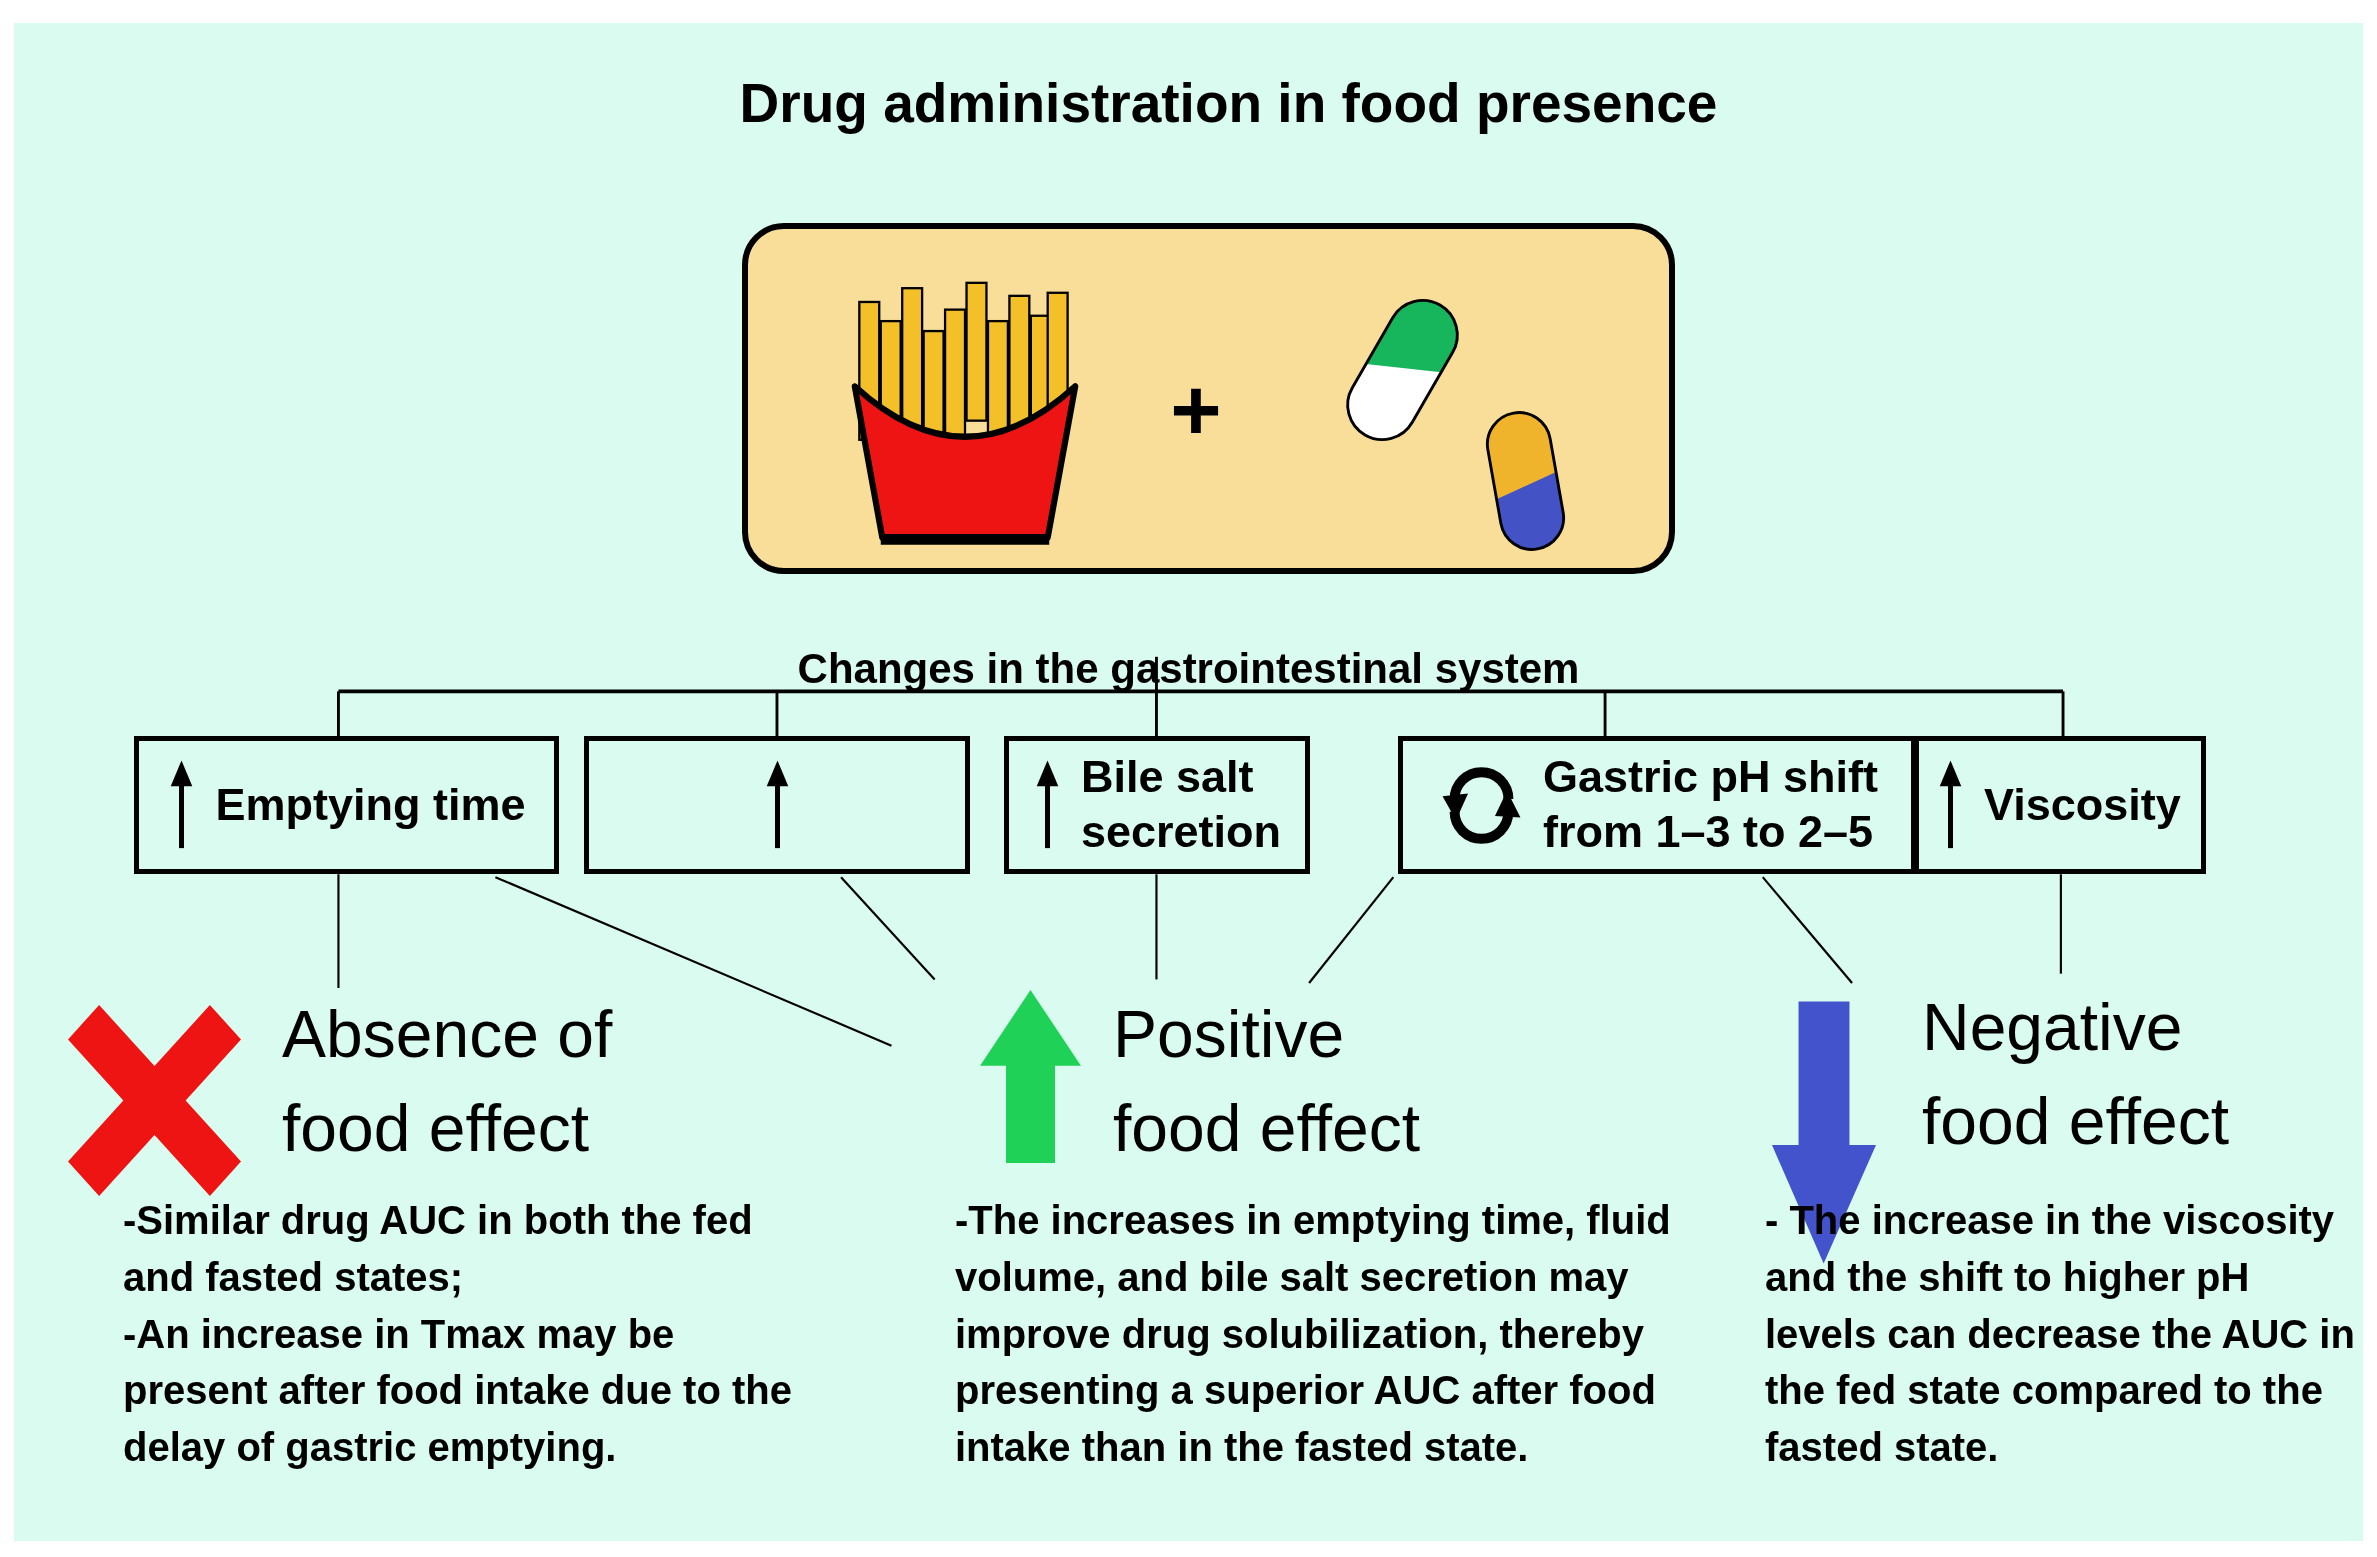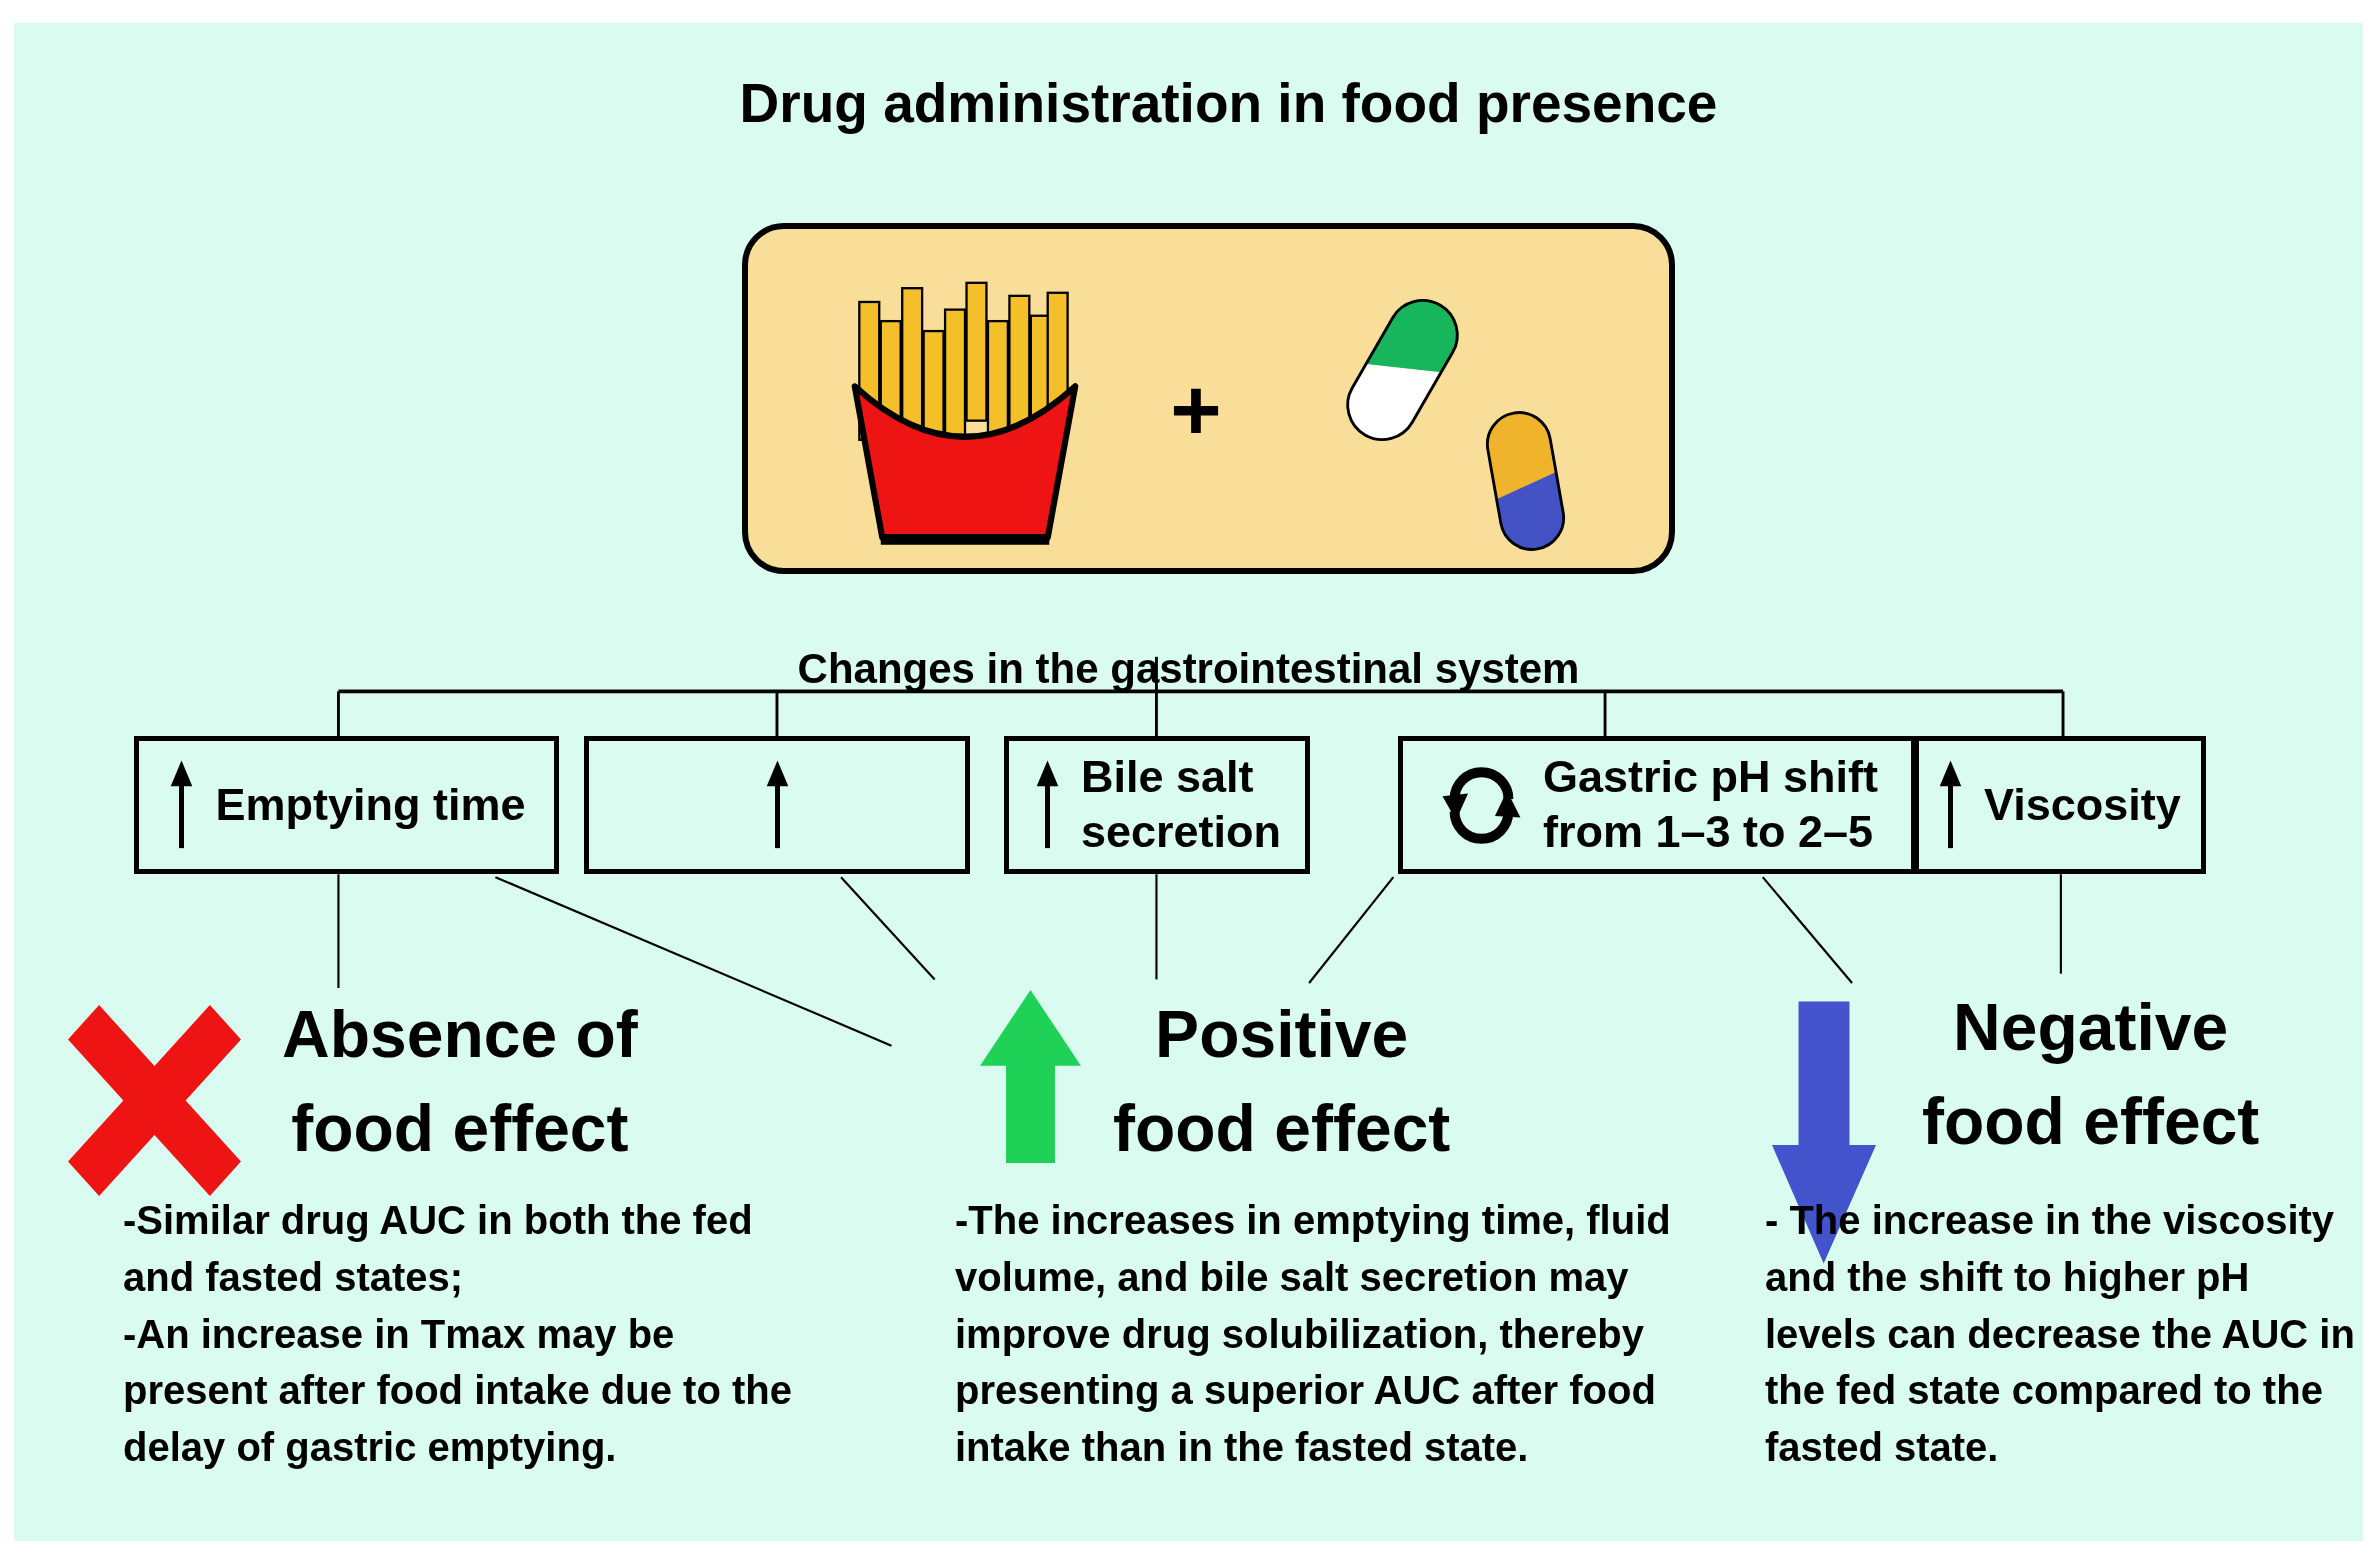--- a/index.html
+++ b/index.html
@@ -36,21 +36,21 @@
     display:flex;align-items:center;justify-content:center;gap:19px;
     background:transparent;z-index:2;
   }
   .gi-label{font-size:45px;font-weight:bold;line-height:1.22;}
   #gi-box-1{left:126px;width:425px;margin-left:8px;}
   #gi-box-2{left:584px;width:386px;}
   #gi-box-3{left:1004px;width:306px;}
   #gi-box-3 .gi-label{}
   #gi-box-4{left:1398px;width:521px;}
   #gi-box-5{left:1911px;width:295px;}
-  .outcome-heading{font-size:66px;font-weight:bold;line-height:1.42;text-align:center;}
+  .outcome-heading{font-size:66px;font-weight:normal;line-height:1.42;}
   .outcome-body{font-size:40px;font-weight:bold;line-height:1.42;margin-left:40px;}
   #absence-icon{left:68px;top:1005px;}
   #absence-heading{left:282px;top:988px;}
   #absence-body{left:83px;top:1192px;width:828px;}
   #positive-icon{left:980px;top:990px;}
   #positive-heading{left:1113px;top:988px;}
   #positive-body{left:915px;top:1192px;width:828px;}
   #negative-icon{left:1772px;top:1001px;}
   #negative-heading{left:1922px;top:981px;}
   #negative-body{left:1725px;top:1192px;width:663px;}

